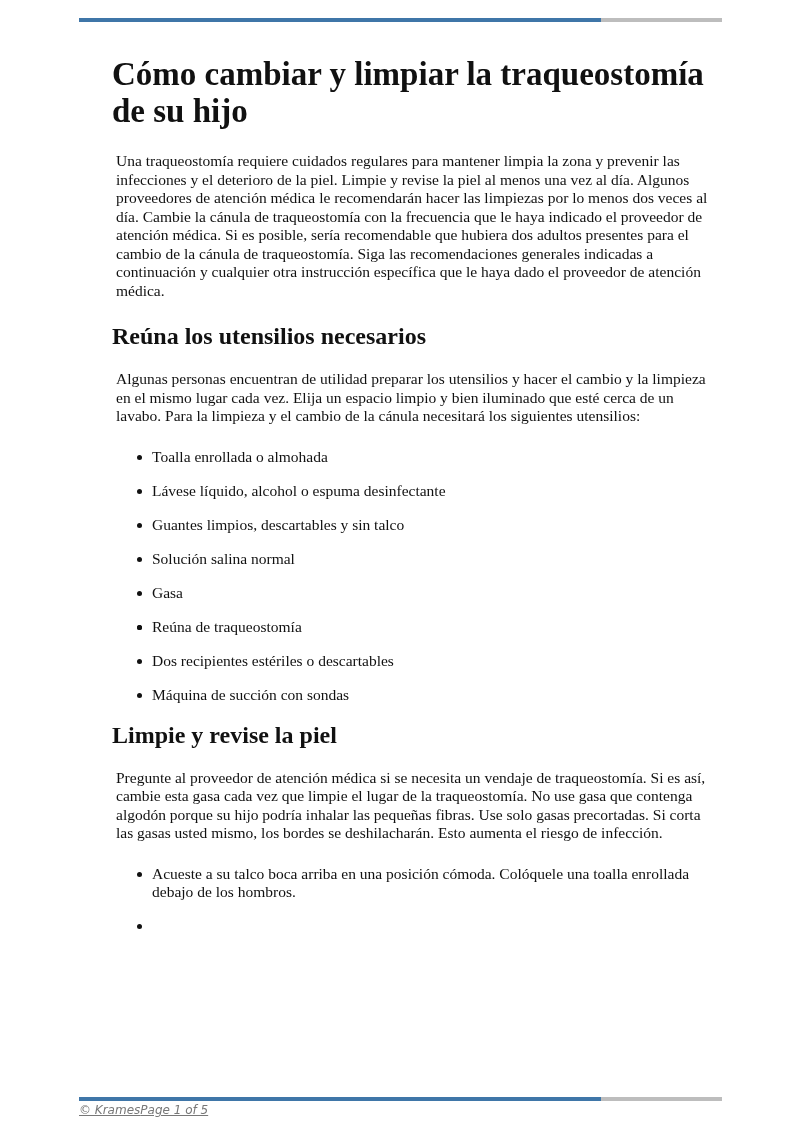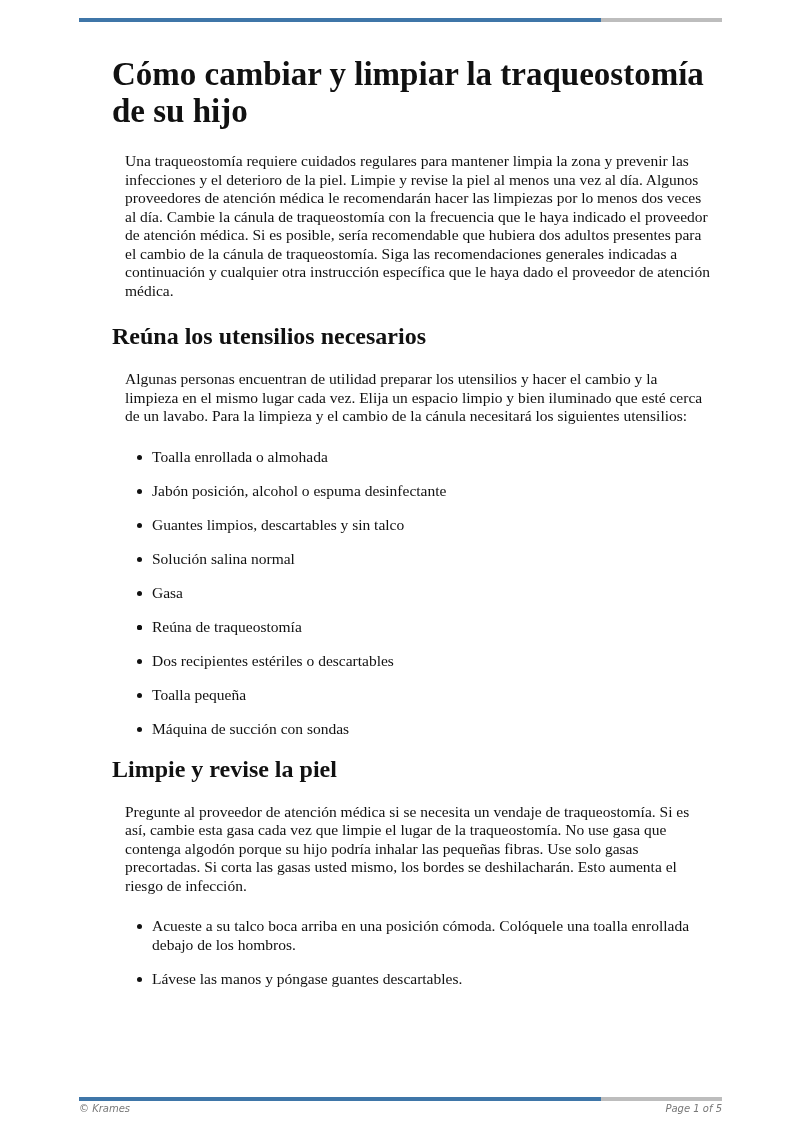--- a/index.html
+++ b/index.html
@@ -45,21 +45,21 @@
       font-family: "Liberation Serif", serif;
       font-weight: bold;
       font-size: 24px;
       line-height: 28px;
       margin: 0 0 20px 0;
       color: #111;
     }
     p {
       font-size: 15.5px;
       line-height: 18.5px;
-      margin: 0 0 22px 13px;
+      margin: 0 0 22px 4px;
     }
     ul {
       margin: 0 0 16px 0;
       padding: 0 0 0 40px;
       list-style: none;
     }
     ul li {
       font-size: 15.5px;
       line-height: 18.5px;
       margin: 0 0 15.6px 0;
@@ -73,62 +73,61 @@
       height: 5px;
       border-radius: 50%;
       background: #111;
     }
     .footer {
       position: absolute;
       top: 1103px;
       left: 79px;
       width: 643px;
       font-family: "DejaVu Sans", sans-serif;
-      font-size: 10px;
+      font-size: 12px;
       font-style: italic;
       color: #777;
       display: flex;
-      justify-content: space-between;
+      text-decoration: underline;
     }
   </style>
 </head>
 <body>
 
 <div class="bar top">
   <div class="blue"></div>
   <div class="grey"></div>
 </div>
 
 <div class="content">
   <h1>Cómo cambiar y limpiar la traqueostomía de su hijo</h1>
   <p>Una traqueostomía requiere cuidados regulares para mantener limpia la zona y prevenir las infecciones y el deterioro de la piel. Limpie y revise la piel al menos una vez al día. Algunos proveedores de atención médica le recomendarán hacer las limpiezas por lo menos dos veces al día. Cambie la cánula de traqueostomía con la frecuencia que le haya indicado el proveedor de atención médica. Si es posible, sería recomendable que hubiera dos adultos presentes para el cambio de la cánula de traqueostomía. Siga las recomendaciones generales indicadas a continuación y cualquier otra instrucción específica que le haya dado el proveedor de atención médica.</p>
 
   <section>
     <h2>Reúna los utensilios necesarios</h2>
     <p>Algunas personas encuentran de utilidad preparar los utensilios y hacer el cambio y la limpieza en el mismo lugar cada vez. Elija un espacio limpio y bien iluminado que esté cerca de un lavabo. Para la limpieza y el cambio de la cánula necesitará los siguientes utensilios:</p>
     <ul>
       <li><span class="bullet"></span><span>Toalla enrollada o almohada</span></li>
-      <li><span class="bullet"></span><span>Jabón posición, alcohol o espuma desinfectante</span></li>
+      <li><span class="bullet"></span><span>Lávese líquido, alcohol o espuma desinfectante</span></li>
       <li><span class="bullet"></span><span>Guantes limpios, descartables y sin talco</span></li>
       <li><span class="bullet"></span><span>Solución salina normal</span></li>
       <li><span class="bullet"></span><span>Gasa</span></li>
       <li><span class="bullet"></span></li>
       <li><span class="bullet"></span><span>Reúna de traqueostomía</span></li>
       <li><span class="bullet"></span><span>Dos recipientes estériles o descartables</span></li>
-      <li><span class="bullet"></span><span>Toalla pequeña</span></li>
       <li><span class="bullet"></span><span>Máquina de succión con sondas</span></li>
     </ul>
   </section>
 
   <section>
     <h2>Limpie y revise la piel</h2>
     <p>Pregunte al proveedor de atención médica si se necesita un vendaje de traqueostomía. Si es así, cambie esta gasa cada vez que limpie el lugar de la traqueostomía. No use gasa que contenga algodón porque su hijo podría inhalar las pequeñas fibras. Use solo gasas precortadas. Si corta las gasas usted mismo, los bordes se deshilacharán. Esto aumenta el riesgo de infección.</p>
     <ul>
       <li><span class="bullet"></span><span>Acueste a su talco boca arriba en una posición cómoda. Colóquele una toalla enrollada debajo de los hombros.</span></li>
-      <li><span class="bullet"></span><span>Lávese las manos y póngase guantes descartables.</span></li>
+      <li><span class="bullet"></span></li>
     </ul>
   </section>
 </div>
 
 <div class="bar bottom">
   <div class="blue"></div>
   <div class="grey"></div>
 </div>
 
 <div class="footer">

